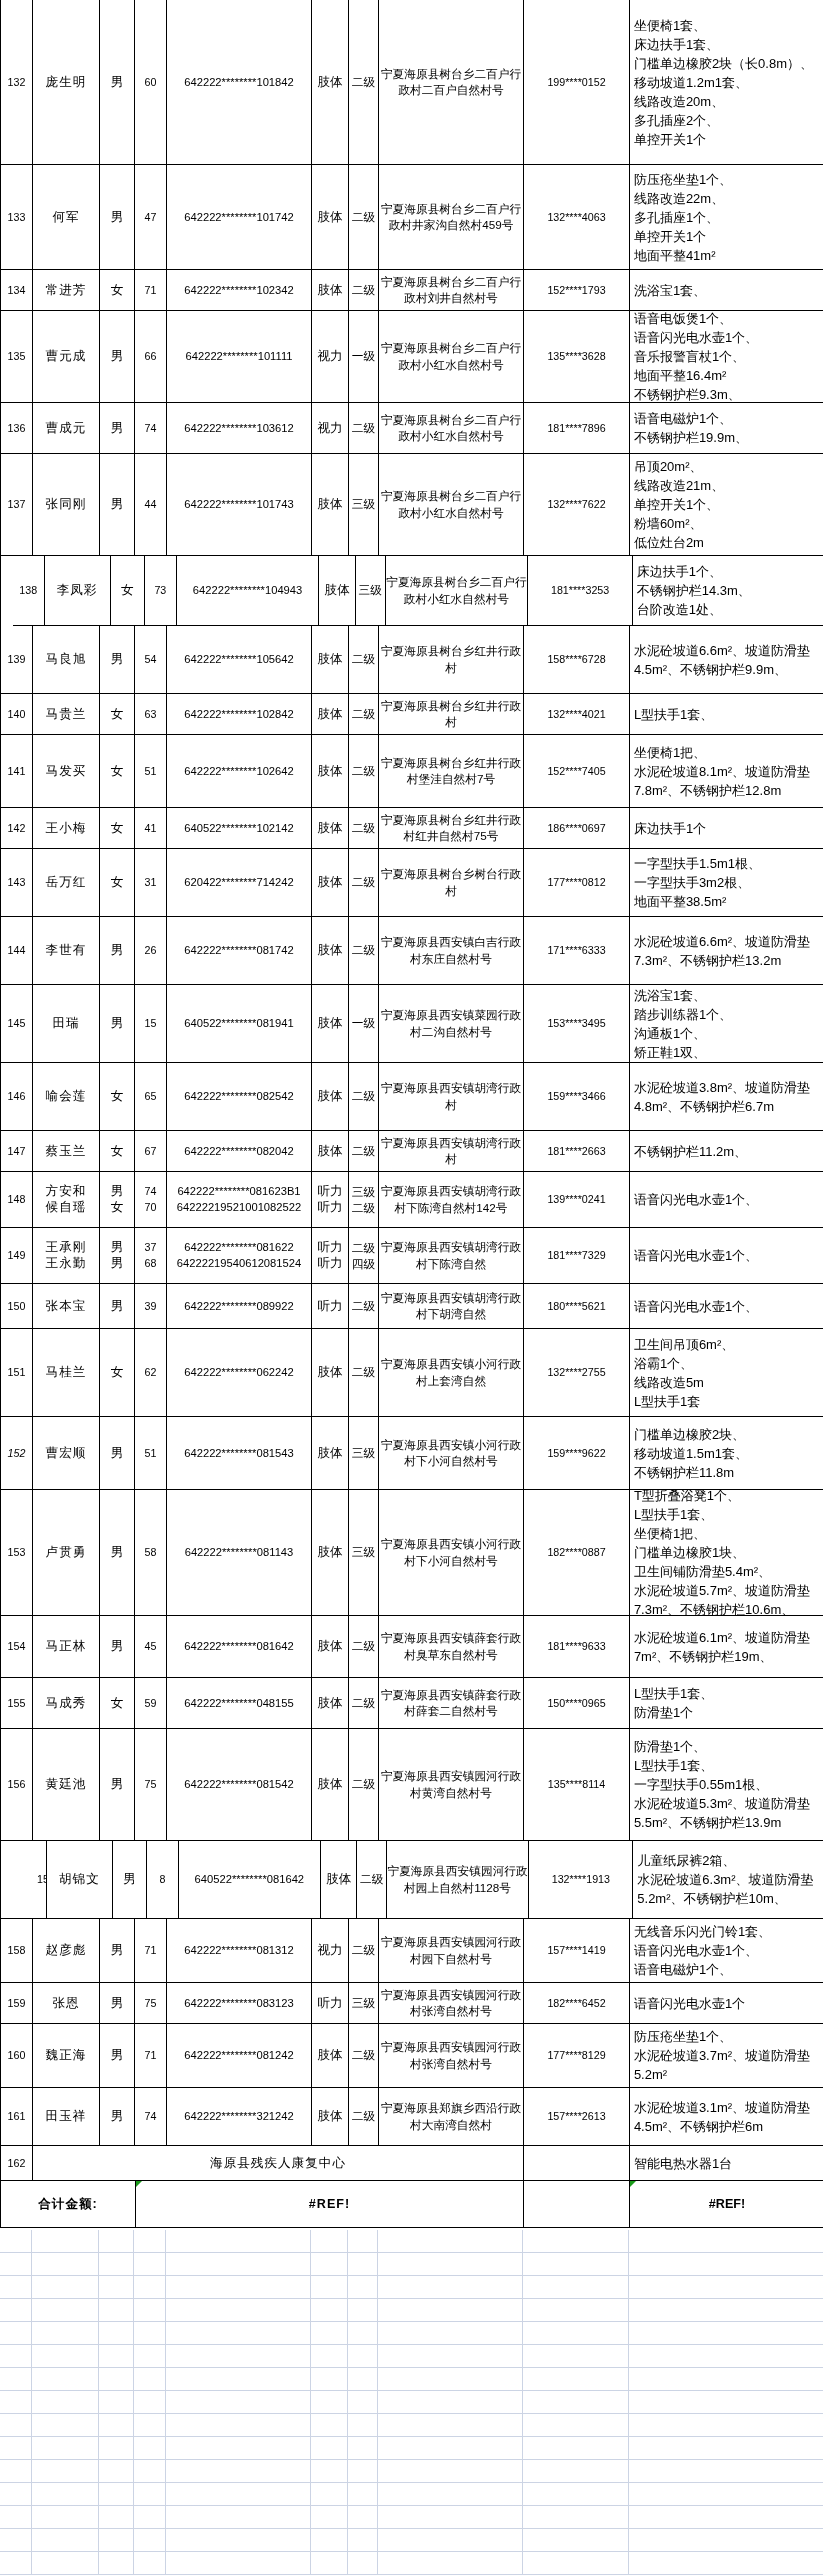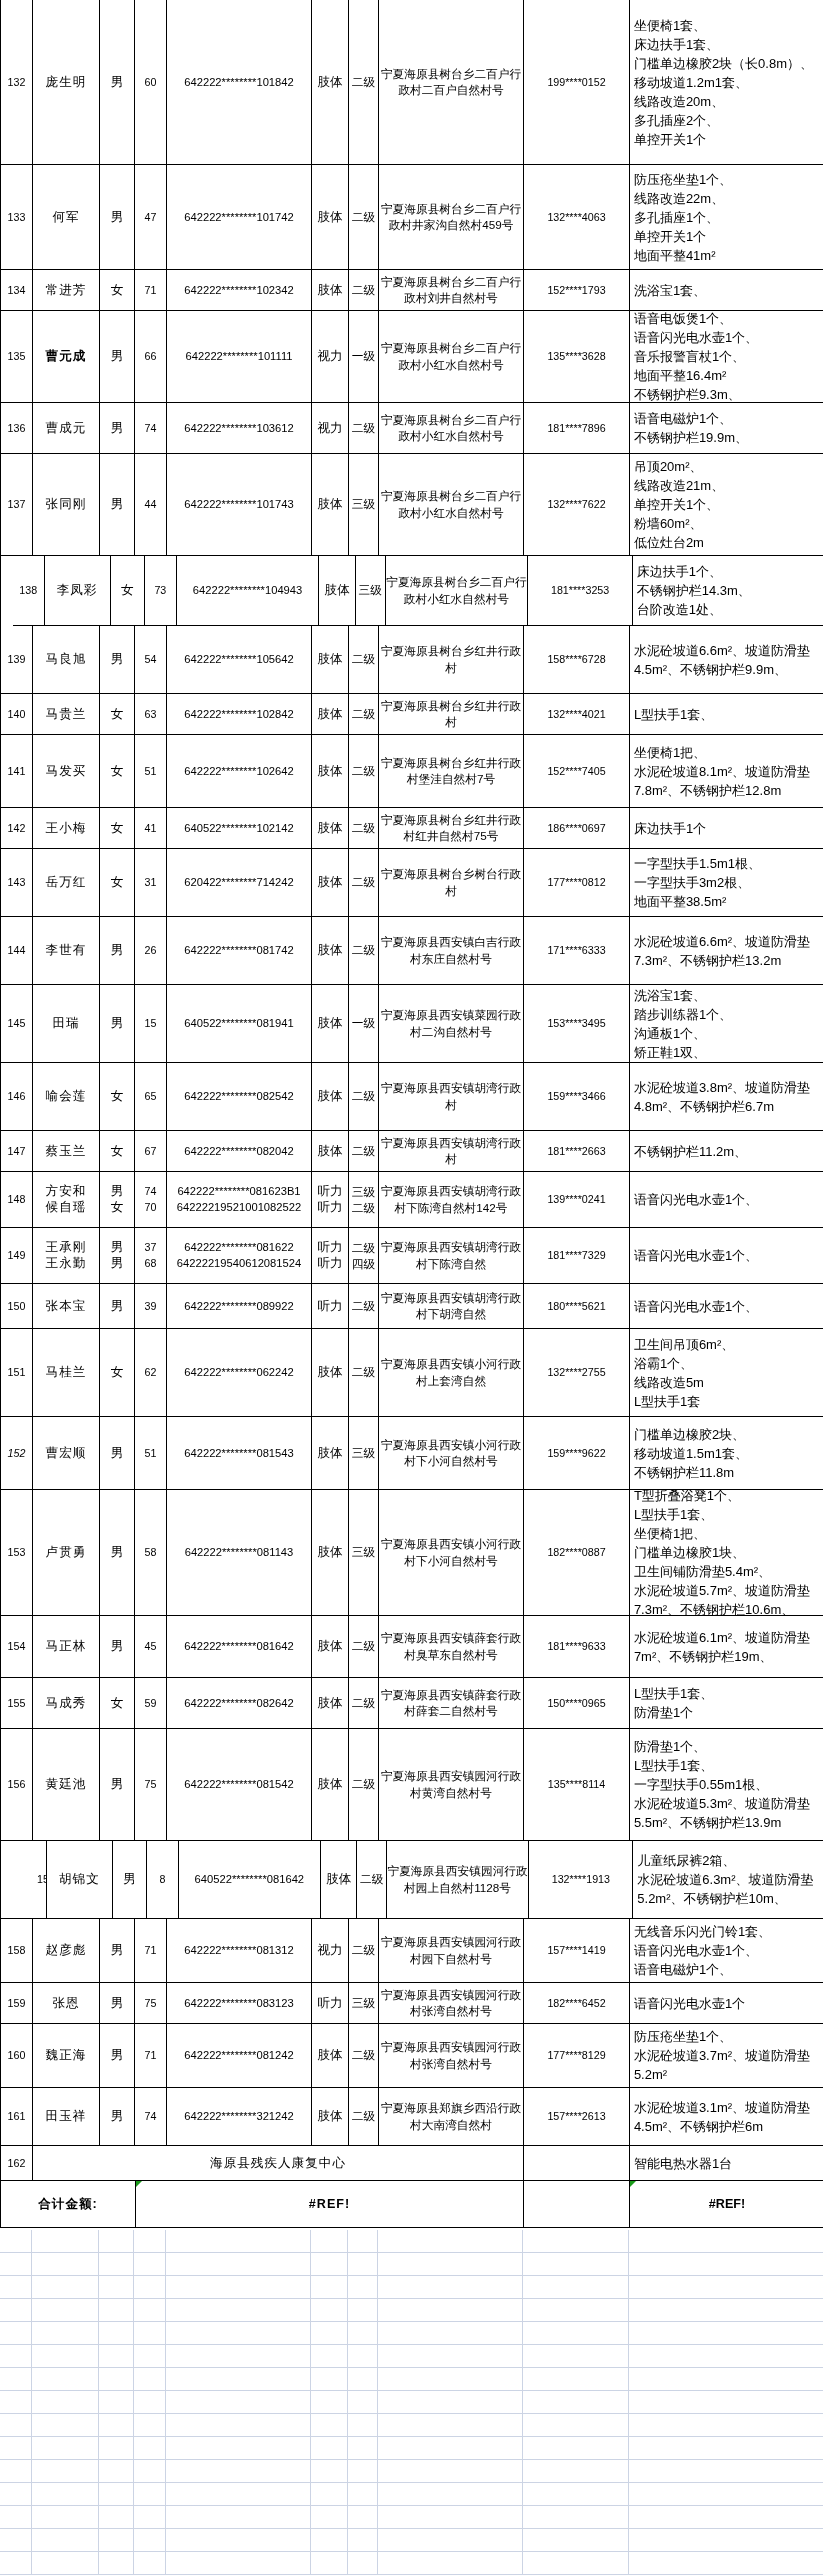--- a/index.html
+++ b/index.html
@@ -103,21 +103,21 @@
         <div class="tcell c-age" style="width: 32px; height: 41px;">71</div>
         <div class="tcell c-id" style="width: 145px; height: 41px;">642222********102342</div>
         <div class="tcell c-type" style="width: 37px; height: 41px;">肢体</div>
         <div class="tcell c-grade" style="width: 30px; height: 41px;">二级</div>
         <div class="tcell c-addr" style="width: 145px; height: 41px;">宁夏海原县树台乡二百户行政村刘井自然村号</div>
         <div class="tcell c-phone" style="width: 106px; height: 41px;">152****1793</div>
         <div class="tcell c-items" style="width: 195px; height: 41px;">洗浴宝1套、</div>
       </div>
       <div class="trow">
         <div class="tcell c-no" style="width: 32px; height: 92px;">135</div>
-        <div class="tcell c-name" style="width: 67px; height: 92px; font-weight: bold;">曹元成</div>
+        <div class="tcell c-name" style="width: 67px; height: 92px;">曹元成</div>
         <div class="tcell c-gender" style="width: 35px; height: 92px;">男</div>
         <div class="tcell c-age" style="width: 32px; height: 92px;">66</div>
         <div class="tcell c-id" style="width: 145px; height: 92px;">642222********101111</div>
         <div class="tcell c-type" style="width: 37px; height: 92px;">视力</div>
         <div class="tcell c-grade" style="width: 30px; height: 92px;">一级</div>
         <div class="tcell c-addr" style="width: 145px; height: 92px;">宁夏海原县树台乡二百户行政村小红水自然村号</div>
         <div class="tcell c-phone" style="width: 106px; height: 92px;">135****3628</div>
         <div class="tcell c-items" style="width: 195px; height: 92px;">语音电饭煲1个、
 语音闪光电水壶1个、
 音乐报警盲杖1个、
@@ -385,21 +385,21 @@
         <div class="tcell c-grade" style="width: 30px; height: 62px;">二级</div>
         <div class="tcell c-addr" style="width: 145px; height: 62px;">宁夏海原县西安镇薛套行政村臭草东自然村号</div>
         <div class="tcell c-phone" style="width: 106px; height: 62px;">181****9633</div>
         <div class="tcell c-items" style="width: 195px; height: 62px;">水泥砼坡道6.1m²、坡道防滑垫7m²、不锈钢护栏19m、</div>
       </div>
       <div class="trow">
         <div class="tcell c-no" style="width: 32px; height: 51px;">155</div>
         <div class="tcell c-name" style="width: 67px; height: 51px;">马成秀</div>
         <div class="tcell c-gender" style="width: 35px; height: 51px;">女</div>
         <div class="tcell c-age" style="width: 32px; height: 51px;">59</div>
-        <div class="tcell c-id" style="width: 145px; height: 51px;">642222********082642</div>
+        <div class="tcell c-id" style="width: 145px; height: 51px;">642222********048155</div>
         <div class="tcell c-type" style="width: 37px; height: 51px;">肢体</div>
         <div class="tcell c-grade" style="width: 30px; height: 51px;">二级</div>
         <div class="tcell c-addr" style="width: 145px; height: 51px;">宁夏海原县西安镇薛套行政村薛套二自然村号</div>
         <div class="tcell c-phone" style="width: 106px; height: 51px;">150****0965</div>
         <div class="tcell c-items" style="width: 195px; height: 51px;">L型扶手1套、
 防滑垫1个</div>
       </div>
       <div class="trow">
         <div class="tcell c-no" style="width: 32px; height: 112px;">156</div>
         <div class="tcell c-name" style="width: 67px; height: 112px;">黄廷池</div>

